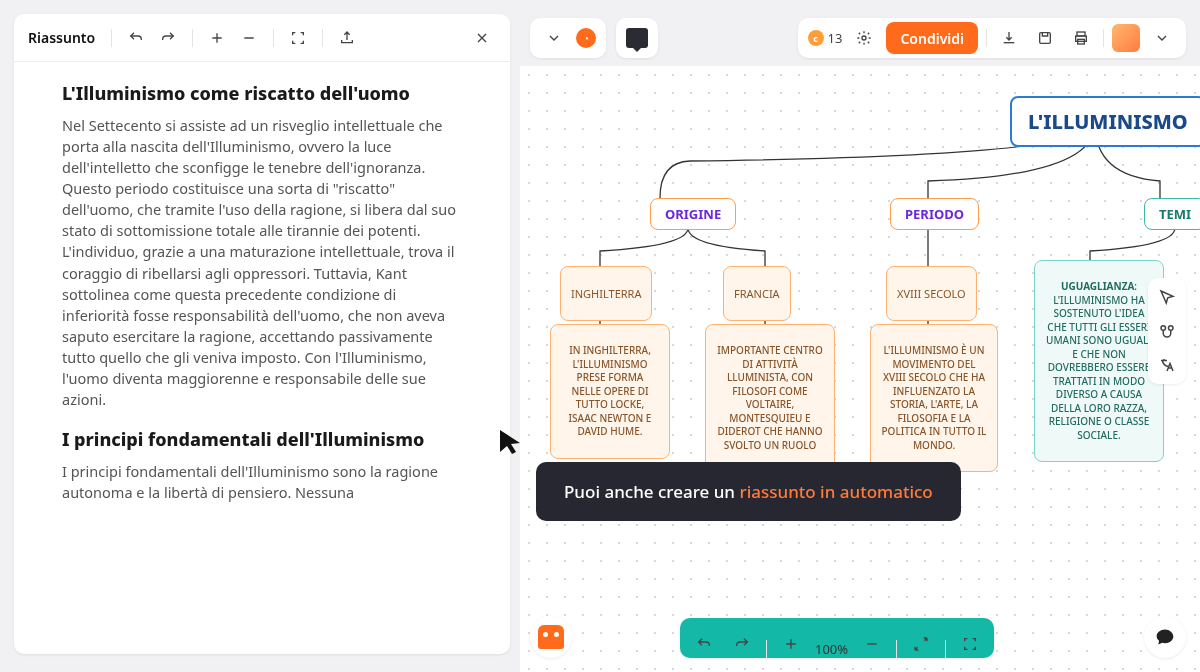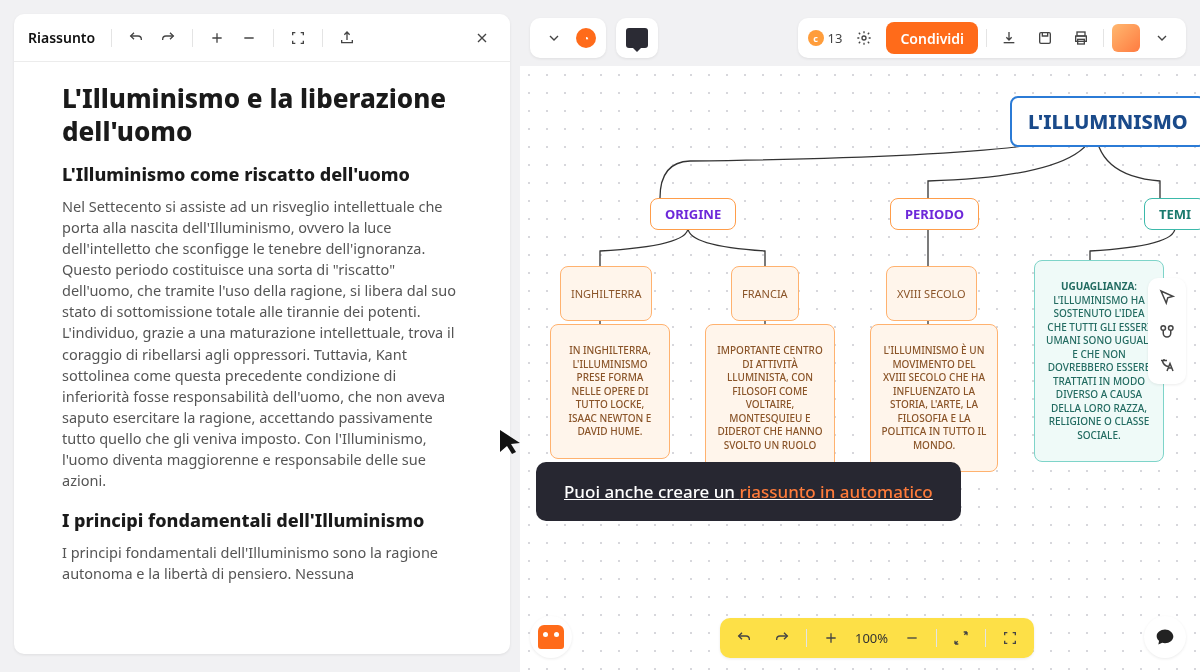--- a/index.html
+++ b/index.html
@@ -38,26 +38,26 @@
 .node-orange-fill{border:1.5px solid #ffb26f;background:#fff5eb;color:#8a5428;}
 .node-teal-fill{border:1.5px solid #7ed4c9;background:#effaf8;color:#226b61;}
 .node-text{font-size:10px;line-height:1.35;font-weight:500;}
 .node-text .first{font-weight:700;}
 
 
 svg.connect{position:absolute;left:0;top:0;width:100%;height:100%;pointer-events:none;}
 svg.connect path{fill:none;stroke:#333;stroke-width:1.3;}
 
 
-.tip{position:absolute;left:536px;top:462px;background:#272731;color:#fff;border-radius:10px;padding:18px 28px;font-size:17px;font-weight:500;max-width:440px;text-decoration:underline;}
+.tip{position:absolute;left:536px;top:462px;background:#272731;color:#fff;border-radius:10px;padding:18px 28px;font-size:17px;font-weight:500;max-width:440px;}
 .tip .hl{color:#ff7b3a;}
 .cursor{position:absolute;left:498px;top:428px;}
 
 
-.zoombar{position:absolute;left:720px;bottom:14px;background:#fde047;border-radius:10px;box-shadow:0 1px 3px rgba(0,0,0,0.08);height:40px;display:flex;align-items:center;padding:0 10px;gap:10px;}
+.zoombar{position:absolute;left:680px;bottom:14px;background:#14b8a6;border-radius:10px;box-shadow:0 1px 3px rgba(0,0,0,0.08);height:40px;display:flex;align-items:flex-end;padding:0 10px;gap:10px;}
 .zoombar .sep{width:1px;height:18px;background:#e4e4e4;}
 .zoom-val{font-size:13px;color:#333;}
 
 
 .canvas-tools{position:absolute;right:14px;top:278px;background:#fff;border-radius:10px;box-shadow:0 1px 3px rgba(0,0,0,0.08);width:38px;display:flex;flex-direction:column;align-items:center;padding:8px 0;gap:12px;}
 .canvas-tools .t{width:22px;height:22px;display:flex;align-items:center;justify-content:center;color:#444;cursor:pointer;}
 
 
 .mascot{position:absolute;left:530px;bottom:14px;width:42px;height:42px;background:#fff;border-radius:50%;box-shadow:0 1px 3px rgba(0,0,0,0.08);display:flex;align-items:center;justify-content:center;}
 .mascot-face{width:26px;height:24px;background:#ff6b1a;border-radius:6px 6px 3px 3px;position:relative;}
@@ -112,21 +112,20 @@
           <path d="M4 15v4h16v-4"></path>
         </svg>
       </span>
     <span class="tb-btn tb-close">
         <svg class="ico" viewBox="0 0 24 24" stroke="currentColor" fill="none" stroke-width="2">
           <path d="M6 6l12 12M18 6L6 18"></path>
         </svg>
       </span>
   </div>
   <div class="panel-body">
-    <h1 class="h1">L'Illuminismo e la liberazione dell'uomo</h1>
     <h2 class="h2">L'Illuminismo come riscatto dell'uomo</h2>
     <p class="p">Nel Settecento si assiste ad un risveglio intellettuale che porta alla nascita dell'Illuminismo, ovvero la luce dell'intelletto che sconfigge le tenebre dell'ignoranza. Questo periodo costituisce una sorta di "riscatto" dell'uomo, che tramite l'uso della ragione, si libera dal suo stato di sottomissione totale alle tirannie dei potenti. L'individuo, grazie a una maturazione intellettuale, trova il coraggio di ribellarsi agli oppressori. Tuttavia, Kant sottolinea come questa precedente condizione di inferiorità fosse responsabilità dell'uomo, che non aveva saputo esercitare la ragione, accettando passivamente tutto quello che gli veniva imposto. Con l'Illuminismo, l'uomo diventa maggiorenne e responsabile delle sue azioni.</p>
     <h2 class="h2">I principi fondamentali dell'Illuminismo</h2>
     <p class="p">I principi fondamentali dell'Illuminismo sono la ragione autonoma e la libertà di pensiero. Nessuna</p>
   </div>
 </div>
 
 <div class="topbar">
   <div class="pill">
     <span class="tb-btn">
@@ -195,21 +194,21 @@
     <path d="M245 218 L245 258"></path>
     <path d="M408 218 L408 258"></path>
   </svg>
 
   <div class="node node-root" style="left:490px;top:30px;">L'ILLUMINISMO</div>
   <div class="node node-orange" style="left:130px;top:132px;">ORIGINE</div>
   <div class="node node-orange" style="left:370px;top:132px;">PERIODO</div>
   <div class="node node-teal" style="left:624px;top:132px;">TEMI</div>
 
   <div class="node node-orange-fill" style="left:40px;top:200px;">INGHILTERRA</div>
-  <div class="node node-orange-fill" style="left:211px;top:200px;">FRANCIA</div>
+  <div class="node node-orange-fill" style="left:203px;top:200px;">FRANCIA</div>
   <div class="node node-orange-fill" style="left:366px;top:200px;">XVIII SECOLO</div>
 
   <div class="node node-teal-fill node-text" style="left:514px;top:194px;width:130px;"><span class="first">UGUAGLIANZA</span><span>: L'ILLUMINISMO HA SOSTENUTO L'IDEA CHE TUTTI GLI ESSERI UMANI SONO UGUALI E CHE NON DOVREBBERO ESSERE TRATTATI IN MODO DIVERSO A CAUSA DELLA LORO RAZZA, RELIGIONE O CLASSE SOCIALE.</span></div>
 
   <div class="node node-orange-fill node-text" style="left:30px;top:258px;width:120px;">IN INGHILTERRA, L'ILLUMINISMO PRESE FORMA NELLE OPERE DI TUTTO LOCKE, ISAAC NEWTON E DAVID HUME.</div>
   <div class="node node-orange-fill node-text" style="left:185px;top:258px;width:130px;">IMPORTANTE CENTRO DI ATTIVITÀ LLUMINISTA, CON FILOSOFI COME VOLTAIRE, MONTESQUIEU E DIDEROT CHE HANNO SVOLTO UN RUOLO</div>
   <div class="node node-orange-fill node-text" style="left:350px;top:258px;width:128px;">L'ILLUMINISMO È UN MOVIMENTO DEL XVIII SECOLO CHE HA INFLUENZATO LA STORIA, L'ARTE, LA FILOSOFIA E LA POLITICA IN TUTTO IL MONDO.</div>
 </div>
 
 <div class="canvas-tools">

